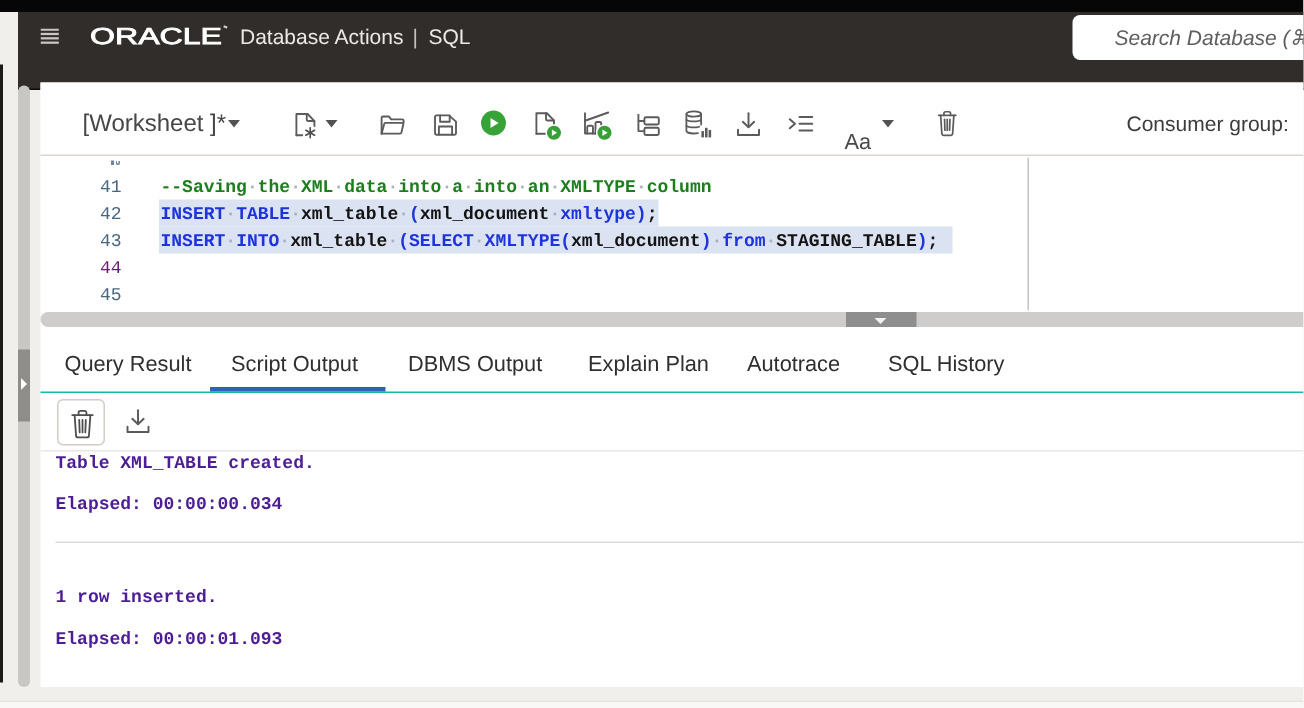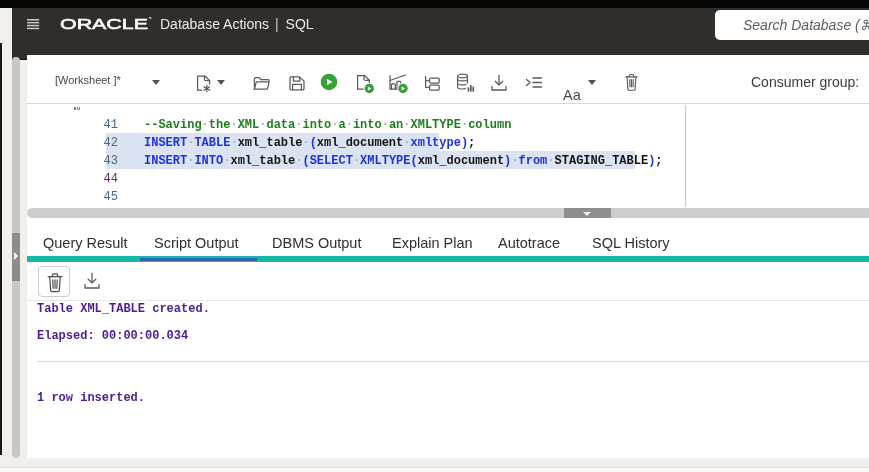--- a/index.html
+++ b/index.html
@@ -21,44 +21,44 @@
   #leftedge { left:0; top:43px; width:2px; height:412px; background:#1c1a18; }
   #lthumb { left:11.5px; top:57px; width:8px; height:401px; background:#c9c7c4; border-radius:4px; }
   #lhandle { left:12px; top:233px; width:8px; height:48px; background:#8f8d8a; }
   #larrow { left:13.5px; top:252px; width:0; height:0; border-left:4.5px solid #ffffff; border-top:4.5px solid transparent; border-bottom:4.5px solid transparent; }
 
   
   #panel { left:27px; top:55px; width:842px; height:403px; background:#ffffff; }
   
   #toolbar { left:0px; top:0px; width:842px; height:49px; border-bottom:1px solid #dad6d2; background:#fff; }
   .ticon { position:absolute; }
-  #wsname { left:28px; top:19px; font-size:11px; color:#474747; }
+  #wsname { left:28px; top:19px; font-size:16px; color:#474747; }
   .caret { position:absolute; width:0; height:0; border-top:5.5px solid #525252; border-left:4.5px solid transparent; border-right:4.5px solid transparent; }
   #consumer { left:724px; top:19px; font-size:14px; color:#3c3c3c; }
 
   
   #editor { left:0px; top:50px; width:842px; height:102px; background:#fff; overflow:hidden; }
-  #edlines { position:absolute; left:0; top:-7px; width:768px;padding-left:37px; }
+  #edlines { position:absolute; left:0; top:-7px; width:768px; }
   .cl { position:relative; height:18px; font-family:"Liberation Mono", monospace; font-size:12px; line-height:18px; white-space:pre; font-weight:700; }
   .gut { position:absolute; left:0; top:0; width:54px; text-align:right; color:#47677f; font-weight:400; }
   .gut.act { color:#701a75; }
   .code { position:absolute; left:80px; top:0; color:#141414; }
   .kw { color:#1d33db; }
   .cm { color:#1d7e1d; font-weight:700; }
   .ws { color:#a8b0bc; }
   .sel { position:absolute; background:#dbe2f1; height:18px; }
   #pmargin { left:658px; top:0; width:1px; height:102px; background:#c4c4c4; }
 
   
   #splitter { left:0px; top:153px; width:842px; height:10px; background:#cecdcc; border-radius:5px 0 0 5px; }
   #sphandle { left:537px; top:153px; width:47px; height:10px; background:#8e8e8e; }
   #sparrow { left:556px; top:157px; width:0; height:0; border-top:4.5px solid #f2f2f2; border-left:4px solid transparent; border-right:4px solid transparent; }
 
   
-  #tabs { left:0; top:163px; width:842px; height:44px; border-bottom:6px solid #14b8a6; }
+  #tabs { left:0; top:163px; width:842px; height:44px; border-bottom:1px solid #14b8a6; }
   .tab { position:absolute; top:17px; font-size:14.5px; color:#2f2f2f; white-space:nowrap; }
   #tabline { position:absolute; left:113px; top:40px; width:117px; height:3px; background:#2e62b5; }
 
   
   #trashbtn { left:11px; top:211px; width:32px; height:31px; border:1px solid #d0ccc8; border-radius:4px; background:#fff; }
   .out { position:absolute; font-family:"Liberation Mono", monospace; font-size:12px; color:#4c1d95; white-space:pre; font-weight:700; }
   #sepline { left:10px; top:306px; width:832px; height:1px; background:#dbdbdb; }
 
   #bottomstrip { left:0; top:467px; width:869px; height:5px; background:#f9f8f7; border-top:1px solid #e6e4e1; }
 </style>
@@ -256,15 +256,16 @@
         <path d="M5.2 7.2 L9 10.8 L12.8 7.2"></path>
         <path d="M2 12.5 v3.5 h14 v-3.5"></path>
       </g>
     </svg>
 
     <div class="abs" style="left:0px; top:245px; width:842px; height:1px; background:#e9e7e5;"></div>
     <div class="out" style="left:10px; top:247px;">Table XML_TABLE created.</div>
     <div class="out" style="left:10px; top:274px;">Elapsed: 00:00:00.034</div>
     <div class="abs" id="sepline"></div>
     <div class="out" style="left:10px; top:336px;">1 row inserted.</div>
+    <div class="out" style="left:10px; top:364px;">Elapsed: 00:00:01.093</div>
   </div>
 
   <div class="abs" id="bottomstrip"></div>
 
 </body></html>

